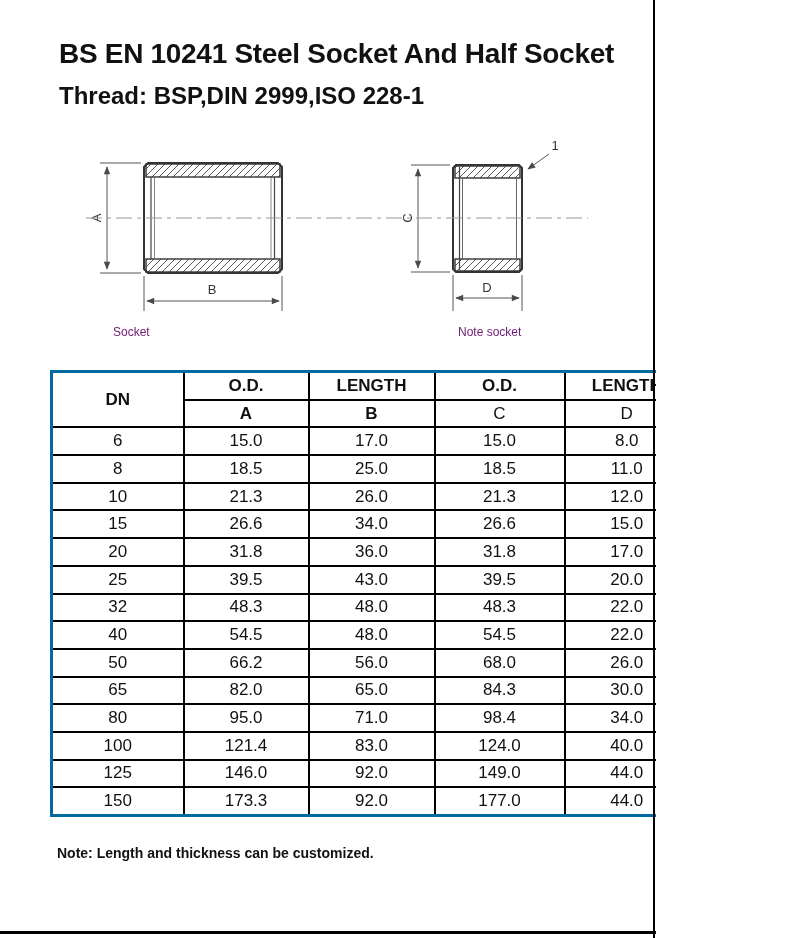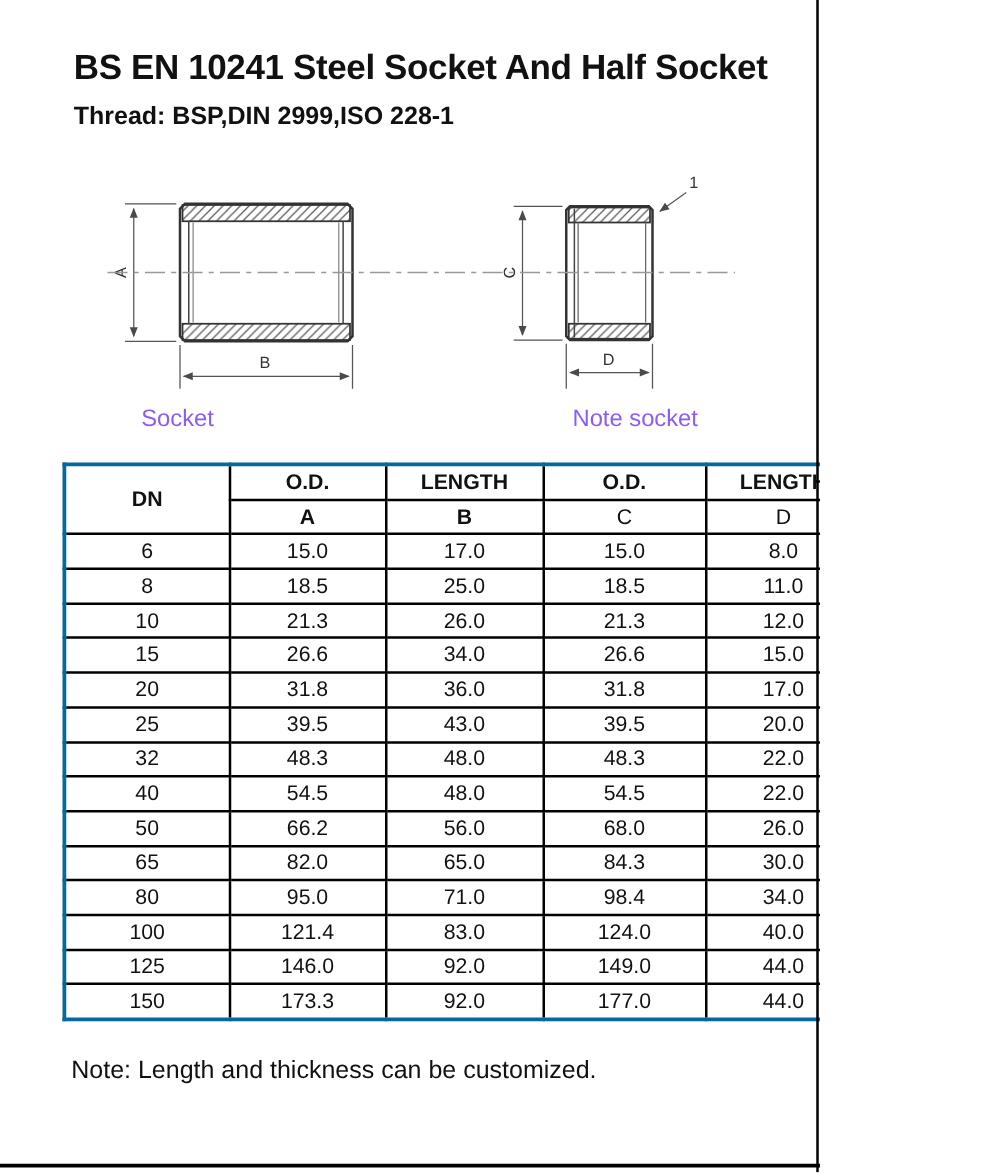--- a/index.html
+++ b/index.html
@@ -5,25 +5,25 @@
   html,body{margin:0;padding:0;background:#fff;}
   #page{
     position:relative;width:656px;height:938px;background:#ffffff;
     font-family:"Liberation Sans","DejaVu Sans",sans-serif;color:#111;overflow:hidden;
   }
   
   .edge-right{position:absolute;top:0;bottom:0;right:1px;width:2px;background:#000;}
   .edge-bottom{position:absolute;left:0;right:0;top:931px;height:3px;background:#000;}
 
   .title{position:absolute;left:59px;top:38px;font-size:28px;font-weight:bold;letter-spacing:-0.3px;white-space:nowrap;}
-  .subtitle{position:absolute;left:59px;top:82px;font-size:20px;font-weight:bold;white-space:nowrap;}
-  .note{position:absolute;left:57px;top:845px;font-size:20px;font-weight:normal;white-space:nowrap;}
+  .subtitle{position:absolute;left:59px;top:82px;font-size:24px;font-weight:bold;white-space:nowrap;}
+  .note{position:absolute;left:57px;top:845px;font-size:14px;font-weight:bold;white-space:nowrap;}
 
   .drawing-svg{position:absolute;left:0;top:0;width:802px;height:360px;}
-  .fig-label{position:absolute;font-size:19px;color:#8b5cf6;white-space:nowrap;}
+  .fig-label{position:absolute;font-size:12px;color:#701a75;white-space:nowrap;}
   #socket-label{left:113px;top:325px;}
   #half-socket-label{left:458px;top:325px;}
 
   table.dim{
     position:absolute;left:50px;top:370px;width:638px;
     border-collapse:collapse;table-layout:fixed;
     border:3px solid #0369a1;
   }
   table.dim th, table.dim td{
     border:2px solid #000;text-align:center;vertical-align:middle;

